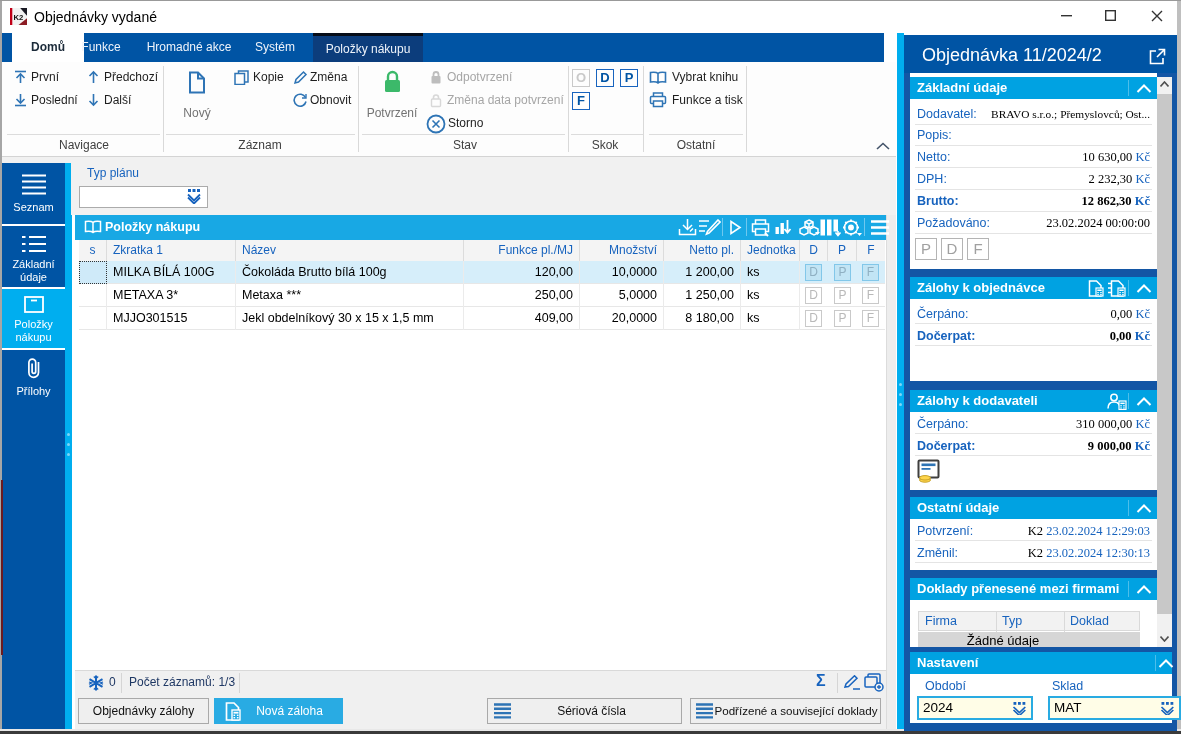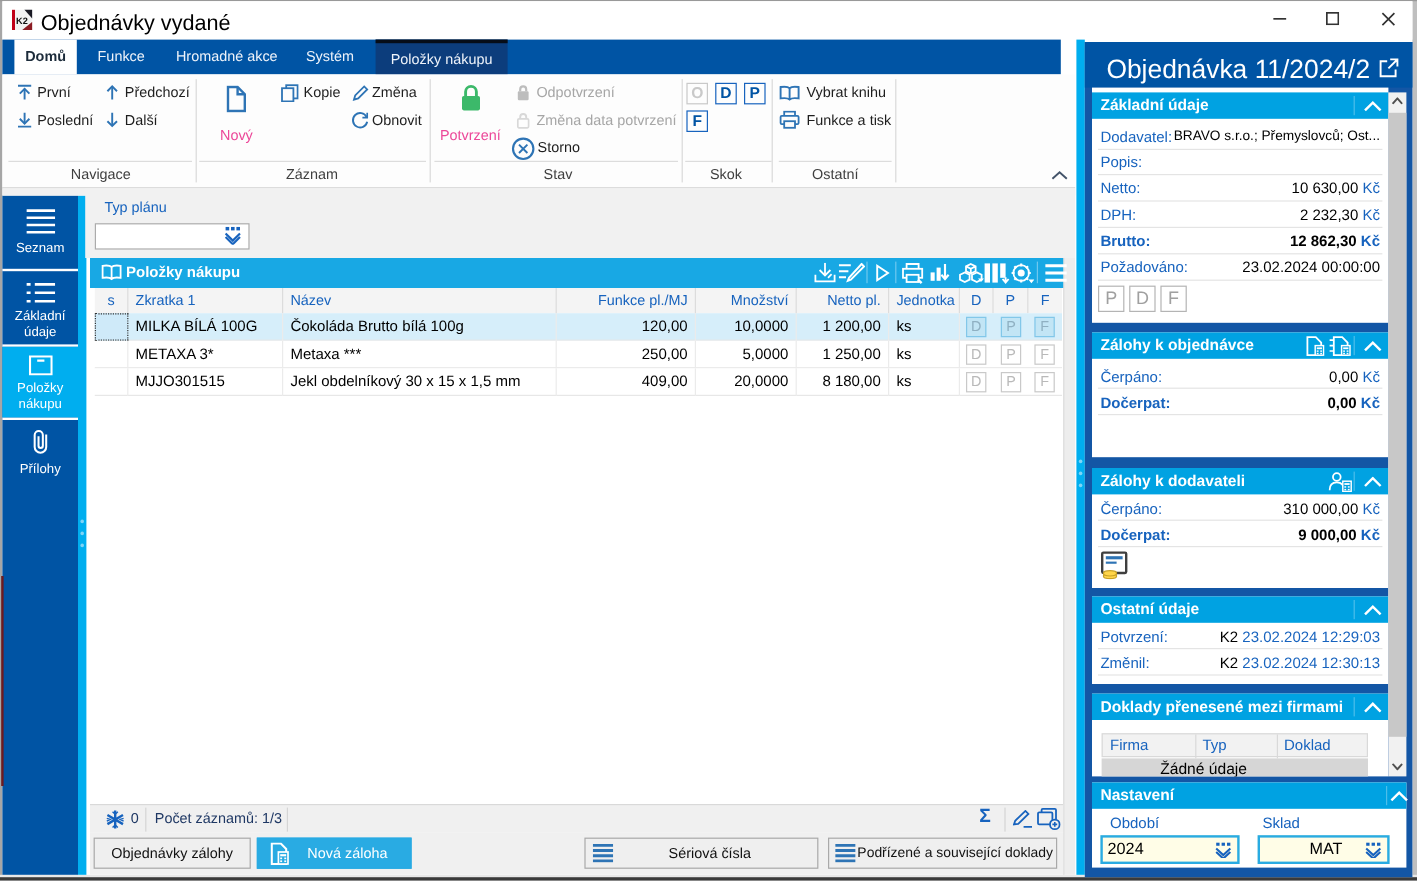--- a/index.html
+++ b/index.html
@@ -10,37 +10,37 @@
 
 
 #frame-top { left:0; top:0; width:1181px; height:1px; background:#999; }
 #frame-left { left:0; top:0; width:2px; height:731px; background:#a6a6a6; }
 #frame-right { left:1177px; top:0; width:4px; height:731px; background:#bfbfbf; }
 #frame-bottom { left:0; top:729px; width:1181px; height:2px; background:#e8e8e8; }
 #frame-bottom2 { left:0; top:731px; width:1181px; height:3px; background:#3a3a3a; }
 
 
 #titlebar { left:2px; top:1px; width:1175px; height:32px; background:#fff; }
-#title-text { left:34px; top:9px; font-size:18px; color:#000; }
+#title-text { left:34px; top:9px; font-size:14px; color:#000; }
 
 
 #tabbar { left:2px; top:33px; width:882px; height:29px; background:#0054a4; }
 .tab { position:absolute; top:0; height:29px; line-height:29px; text-align:center; font-size:12px; color:#eef3fa; }
-#tab-domu { left:10px; width:52px; background:#fff; color:#1c2b3a; font-weight:700; }
+#tab-domu { left:10px; width:72px; background:#fff; color:#1c2b3a; font-weight:700; }
 #tab-ctx { left:311px; width:110px; background:#0c3d7c; border-top:3px solid #060d18; line-height:26px; }
 
 
 #ribbon { left:2px; top:62px; width:894px; height:94px; background:#fdfdfd; }
 #ribbon-bottom { left:2px; top:156px; width:894px; height:1px; background:#d4d4d4; }
 .rsmall { position:absolute; font-size:12px; color:#1e1e1e; white-space:nowrap; }
 .rgray { color:#a6a6a6; }
 .rlabel { position:absolute; font-size:12px; color:#3f3f3f; text-align:center; top:75px; }
 .rline { position:absolute; top:72px; height:1px; background:#dcdcdc; }
 .rsep { position:absolute; top:4px; width:1px; height:86px; background:#d9d9d9; }
-.bigtext { position:absolute; top:44px; font-size:12px; color:#ec4899; text-align:center; }
+.bigtext { position:absolute; top:44px; font-size:12px; color:#737373; text-align:center; }
 
 
 #sidebar { left:2px; top:163px; width:63px; height:566px; background:#0054a4; }
 .sbitem { position:absolute; left:2px; width:63px; color:#fff; text-align:center; font-size:11px; }
 .sbitem .lbl { position:absolute; left:0; width:63px; line-height:13px; }
 #sb-sel { background:#00aeef; }
 .sbsep { position:absolute; left:2px; width:63px; height:2px; background:#fff; }
 #redsliver { left:1px; top:480px; width:2px; height:175px; background:#6d1a1f; }
 
 
@@ -66,28 +66,28 @@
 .dpf { position:absolute; top:3px; width:17px; height:17px; border:1px solid #c9c9c9; background:#fff; color:#b9b9b9; font-size:12px; line-height:15px; text-align:center; }
 
 
 #statusbar { left:75px; top:670px; width:811px; height:24px; background:#f0f0f0; border-top:1px solid #d9d9d9; }
 #btnrow { left:75px; top:694px; width:811px; height:35px; background:#f0f0f0; }
 .gbtn { position:absolute; top:4px; height:26px; background:#efefef; border:1px solid #a9a9a9; font-size:12px; color:#111; text-align:center; }
 
 
 #panel { left:904px; top:35px; width:273px; height:696px; background:#1356a5; }
 #panelhdr { left:904px; top:35px; width:273px; height:38px; background:#0054a4; }
-#panelhdr .t { position:absolute; left:18px; top:10px; font-size:22px; color:#fff; }
+#panelhdr .t { position:absolute; left:18px; top:10px; font-size:18px; color:#fff; }
 #panelbody { left:910px; top:73px; width:247px; height:574px; background:#fff; }
 .sechdr { position:absolute; left:910px; width:247px; height:22px; background:#00a2e2; color:#fff; font-size:13px; font-weight:700; }
 .sechdr .t { position:absolute; left:7px; top:3px; }
 .secdiv { position:absolute; width:1px; height:16px; top:3px; background:#4dbeea; }
 .frow { position:absolute; left:915px; width:237px; font-size:12.5px; height:17px; line-height:17px; }
 .frow .l { position:absolute; left:2px; color:#1763be; }
-.frow .v { position:absolute; right:2px; color:#000; white-space:nowrap; }
+.frow .v { position:absolute; right:2px; color:#000; white-space:nowrap;font-family:Liberation Serif, serif; }
 .frow .kc { color:#1763be; }
 .funder { position:absolute; left:915px; width:237px; height:1px; background:#e4e4e4; }
 .pdfbtn { position:absolute; width:22px; height:22px; border:1px solid #b4b4b4; color:#a0a0a0; font-size:15px; line-height:20px; text-align:center; background:#fff; }
 
 
 #pscroll { left:1157px; top:77px; width:15px; height:570px; background:#f1f1f1; }
 #pthumb { left:1157px; top:94px; width:15px; height:520px; background:#c8c8c8; }
 
 
 #nast { left:910px; top:652px; width:262px; height:71px; background:#fff; }
@@ -693,21 +693,21 @@
         <rect x="1.5" y="0" width="2.8" height="2.8"></rect>
         <rect x="6" y="0" width="2.8" height="2.8"></rect>
         <rect x="10.5" y="0" width="2.8" height="2.8"></rect>
       </g>
       <g fill="none" stroke="#1763be" stroke-width="1.7">
         <path d="M1.5 5 L7.4 10.5 L13.3 5"></path>
         <path d="M1.5 8 L7.4 13.5 L13.3 8"></path>
       </g>
     </svg>
 </div>
-<div class="yinput" style="left:1048px;top:696px;width:110px;text-align:center;">MAT
+<div class="yinput" style="left:1048px;top:696px;width:133px;">MAT
   <svg style="position:absolute;right:4px;top:4px" width="15" height="13" viewBox="0 0 15 13">
       <g fill="#1763be">
         <rect x="1.5" y="0" width="2.8" height="2.8"></rect>
         <rect x="6" y="0" width="2.8" height="2.8"></rect>
         <rect x="10.5" y="0" width="2.8" height="2.8"></rect>
       </g>
       <g fill="none" stroke="#1763be" stroke-width="1.7">
         <path d="M1.5 5 L7.4 10.5 L13.3 5"></path>
         <path d="M1.5 8 L7.4 13.5 L13.3 8"></path>
       </g>

